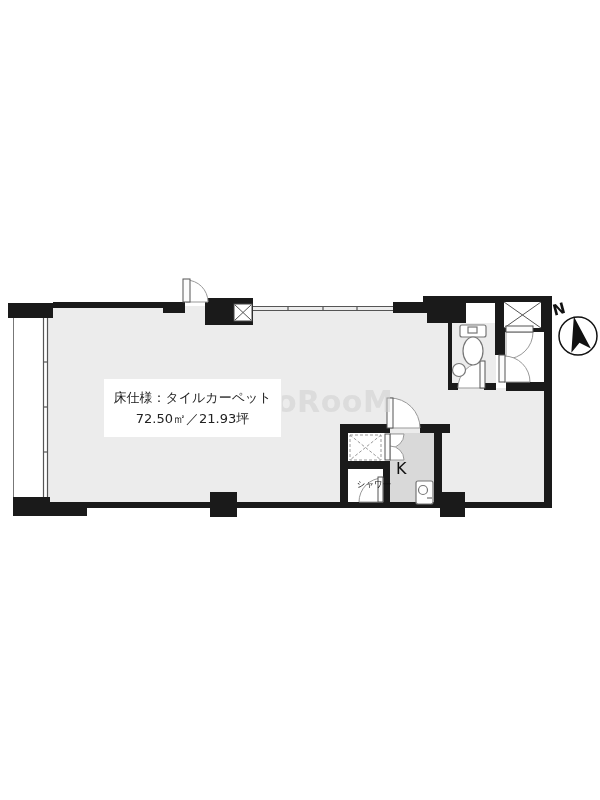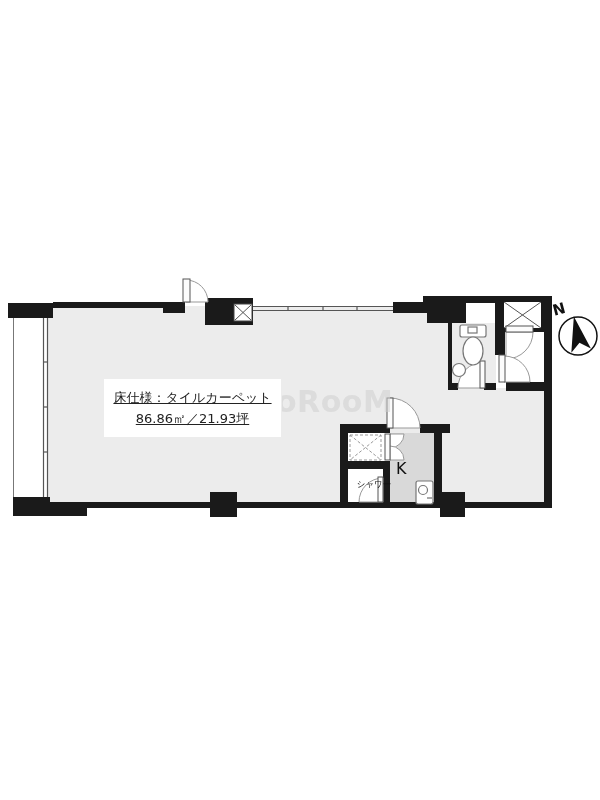--- a/index.html
+++ b/index.html
@@ -17,21 +17,21 @@
   .fix{fill:#ffffff;stroke:#777;stroke-width:1.2;}
   .xline{stroke:#555;stroke-width:1;fill:none;}
   .dashbox{fill:#ffffff;stroke:#999;stroke-width:1;stroke-dasharray:3 2;}
   .dashline{stroke:#999;stroke-width:1;stroke-dasharray:3 2;fill:none;}
   .ntext{font:bold 15px "DejaVu Sans",sans-serif;fill:#111;}
   .watermark{position:absolute;left:276px;top:384px;z-index:1;
              font-size:30px;font-weight:600;letter-spacing:.5px;color:#cfcfcf;opacity:.55;}
   .spec-box{position:absolute;left:103px;top:378px;width:177px;height:58px;z-index:2;
             background:#fff;border:1px solid #ececec;display:flex;flex-direction:column;
             align-items:center;justify-content:center;gap:3px;}
-  .spec-line{font-size:13px;color:#222;white-space:nowrap;text-decoration:underline;}
+  .spec-line{font-size:13px;color:#222;white-space:nowrap;}
   .room-label{position:absolute;z-index:2;color:#111;}
   .shower-label{left:354px;top:479px;width:40px;text-align:center;font-size:8.5px;}
   .k-label{left:396px;top:459px;font-size:16px;}
 </style>
 </head>
 <body>
 
 <div class="canvas">
 
   <svg class="plan-svg" width="600" height="800" viewBox="0 0 600 800">
@@ -127,19 +127,19 @@
       <circle cx="578" cy="336" r="19" fill="none" stroke="#111" stroke-width="1.5"></circle>
       <polygon points="0,-20 10,15 0,7 -10,15" fill="#111" transform="translate(578,336) rotate(-12)"></polygon>
       <text x="552" y="314" class="ntext" transform="rotate(-15 560 306)">N</text>
     </g>
   </svg>
 
   <div class="watermark">oRooM</div>
 
   <div class="spec-box">
     <div class="spec-line">床仕様：タイルカーペット</div>
-    <div class="spec-line">86.86㎡／21.93坪</div>
+    <div class="spec-line">72.50㎡／21.93坪</div>
   </div>
 
   <div class="room-label shower-label">シャワー</div>
   <div class="room-label k-label">K</div>
 
 </div>
 
 </body></html>

